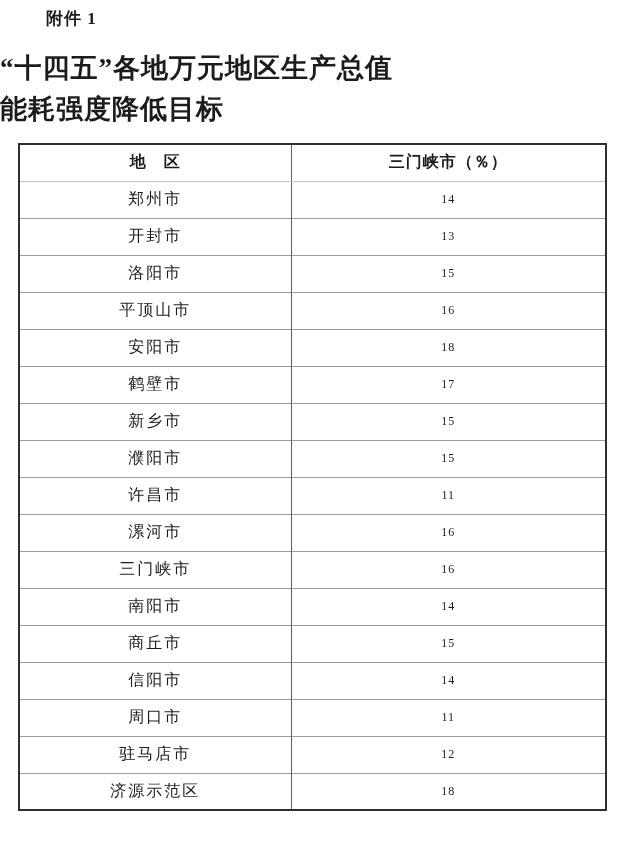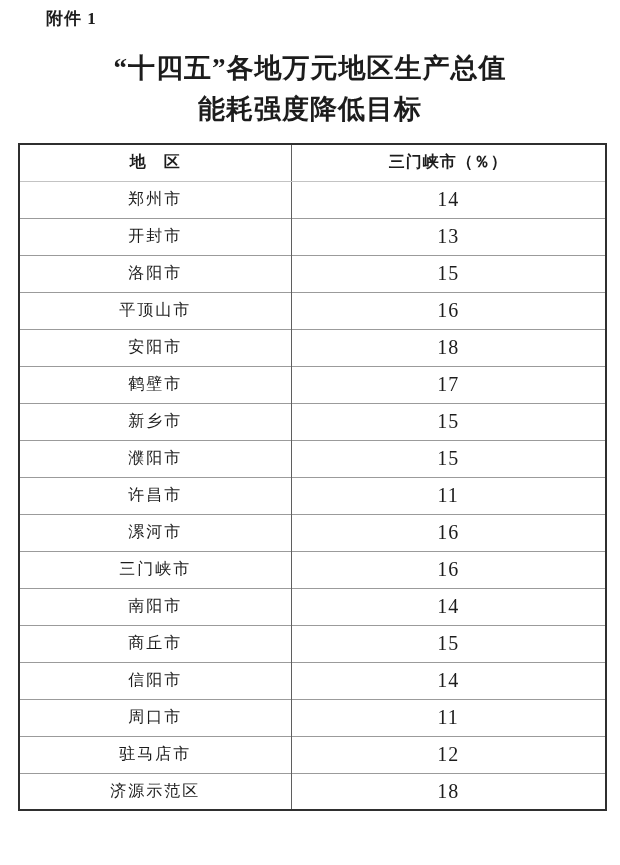--- a/index.html
+++ b/index.html
@@ -17,21 +17,20 @@
     left: 46px; top: 7px;
     font-size: 17px;
     font-weight: bold;
     letter-spacing: 1px;
   }
 
   .doc-title {
     position: absolute;
     left: 0; top: 48px;
     width: 620px;
-    text-align: center;
     font-size: 27px;
     font-weight: bold;
     line-height: 41px;
     letter-spacing: 1px;
   }
 
   table.targets {
     position: absolute;
     left: 18px; top: 143px;
     width: 587px;
@@ -61,21 +60,21 @@
     letter-spacing: 1px;
   }
   table.targets tr.header-row th { border-bottom: 1px solid #c3c3c3; }
   table.targets tr.header-row + tr td { border-top: none; }
   td.region-cell {
     font-size: 16px;
     letter-spacing: 2px;
   }
   td.target-cell {
     font-family: "Liberation Serif", "DejaVu Serif", serif;
-    font-size: 20px;
+    font-size: 12px;
     letter-spacing: 1px;
   }
 </style>
 </head>
 <body>
 
 <div class="page">
 
   <div class="attachment-label">附件 1</div>
 

